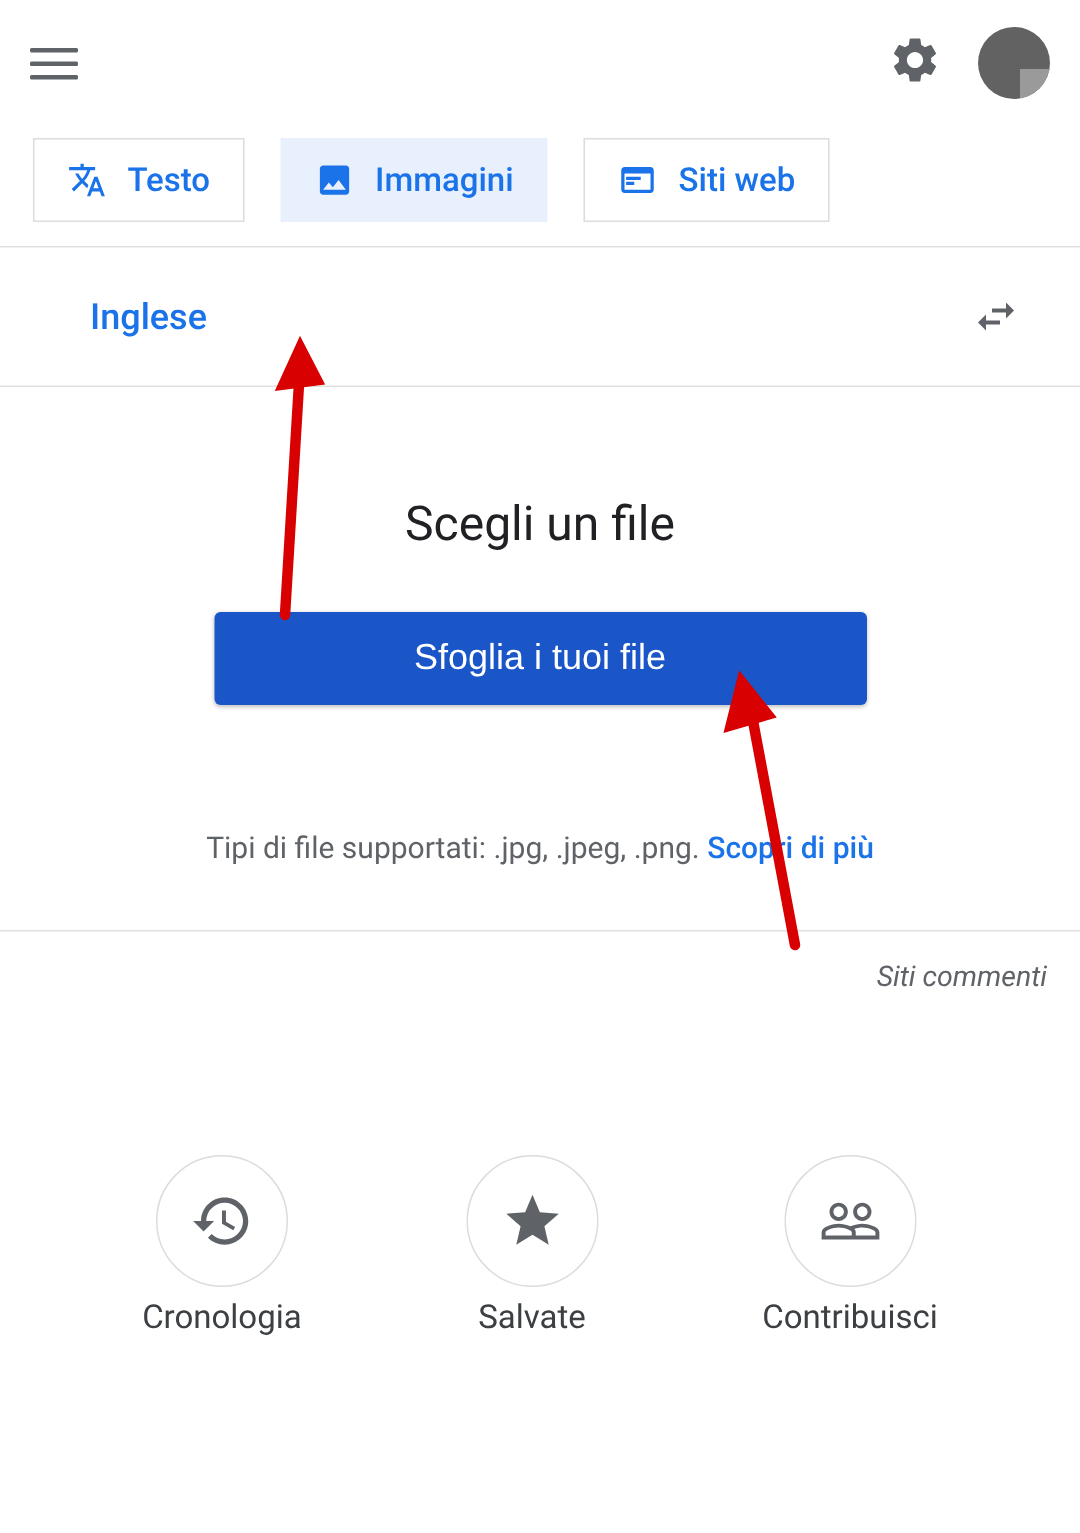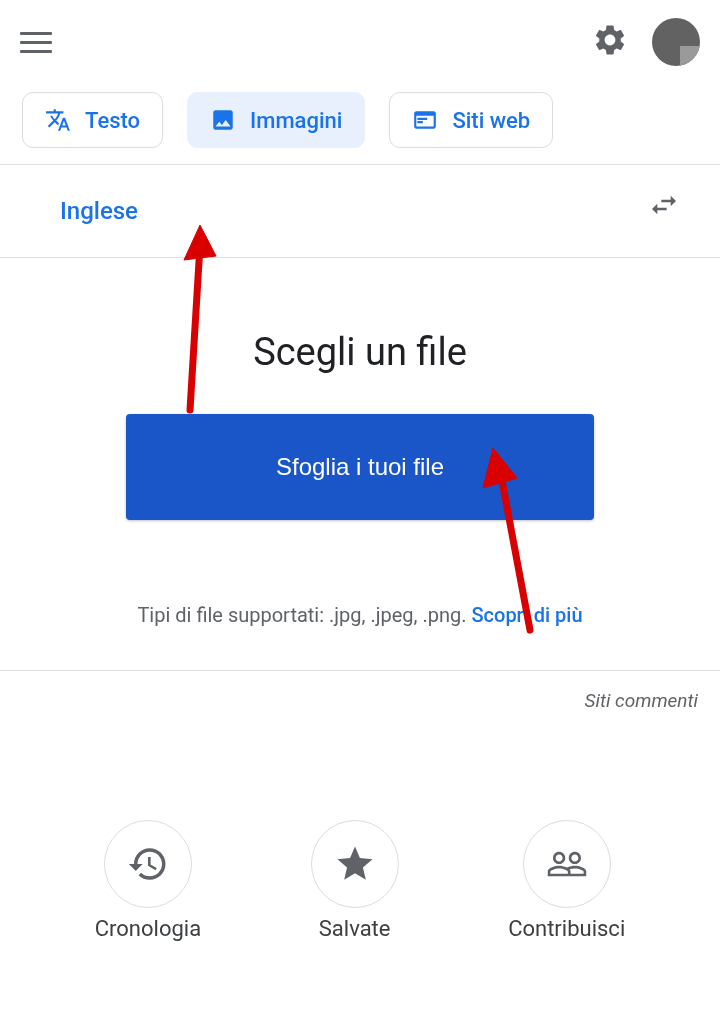--- a/index.html
+++ b/index.html
@@ -65,36 +65,36 @@
   display: flex;
   gap: 24px;
   padding: 8px 22px 16px;
   border-bottom: 1px solid #e0e0e0;
 }
 .tab {
   display: flex;
   align-items: center;
   gap: 14px;
   border: 1px solid #dadce0;
-  border-radius: 11px;
+  border-radius: 0;
   padding: 14px 22px;
   font-size: 22px;
   font-weight: 500;
   color: #1a73e8;
   cursor: pointer;
   background: #fff;
 }
 .tab.active {
   background: #e8f0fe;
   border-color: transparent;
 }
 .tab svg { width: 26px; height: 26px; fill: #1a73e8; }
 .lang-row {
   display: flex;
-  align-items: flex-start;
+  align-items: center;
   justify-content: space-between;
   padding: 24px 40px;
   border-bottom: 1px solid #e0e0e0;
 }
 .lang-btn {
   font-size: 24px;
   font-weight: 500;
   color: #1a73e8;
   cursor: pointer;
   padding: 8px 20px;
@@ -103,34 +103,34 @@
   width: 32px;
   height: 32px;
   cursor: pointer;
 }
 .swap-icon svg { width: 32px; height: 32px; fill: #5f6368; }
 .file-section {
   text-align: center;
   padding: 72px 40px 40px;
 }
 .choose-title {
-  font-size: 38px;
+  font-size: 32px;
   font-weight: 400;
   color: #202124;
   margin-bottom: 40px;
 }
 .browse-btn {
   background: #1a56c8;
   color: #fff;
   border: none;
   border-radius: 4px;
   font-size: 24px;
   font-weight: 500;
-  padding: 39px 40px;
-  width: 468px;
+  padding: 17px 40px;
+  width: 435px;
   max-width: 90%;
   cursor: pointer;
   box-shadow: 0 1px 3px rgba(0,0,0,0.25);
 }
 .supported-text {
   font-size: 20px;
   color: #5f6368;
   margin-top: 80px;
   line-height: 1.5;
 }

